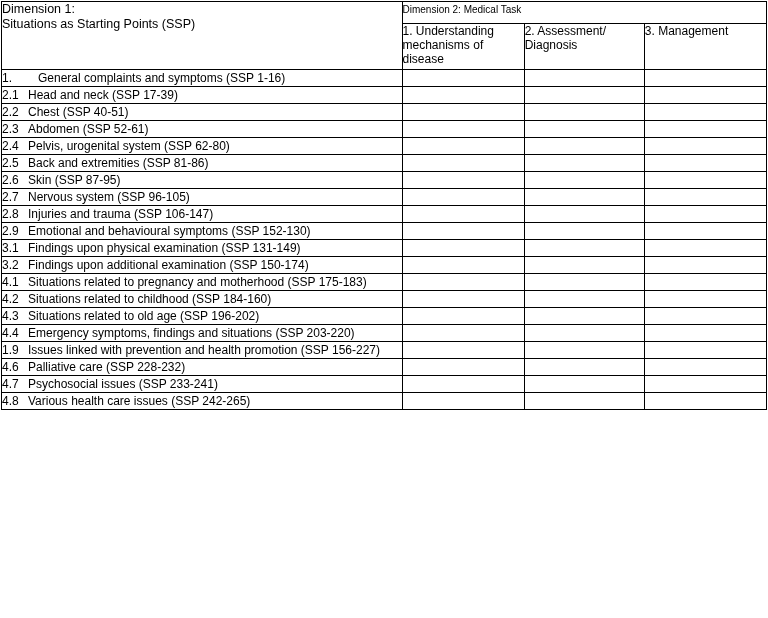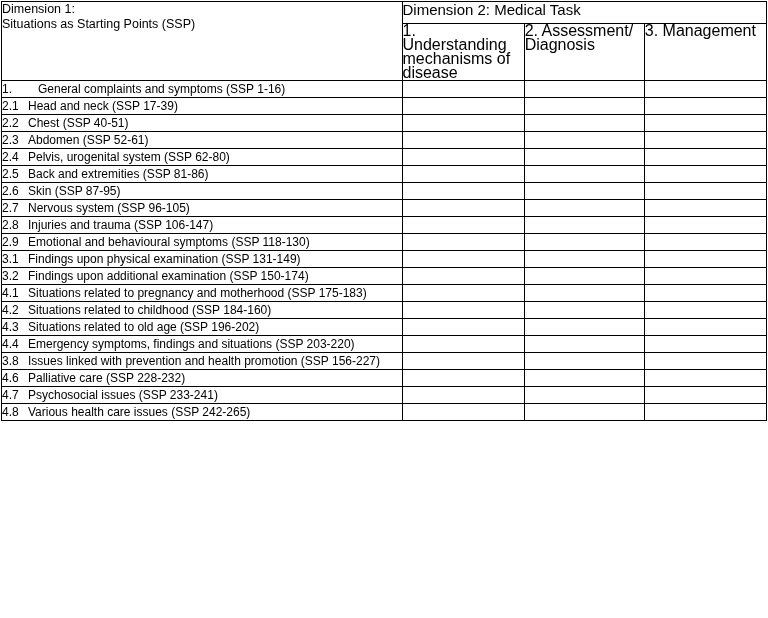--- a/index.html
+++ b/index.html
@@ -41,29 +41,29 @@
 
   .hdr-ssp {
     font-size: 12.5px;
     font-weight: bold;
     line-height: 15px;
     padding: 5px 6px 6px 6px;
     height: 68px;
     box-sizing: border-box;
   }
   .hdr-dim2-top {
-    font-size: 15px;
+    font-size: 10px;
     font-weight: bold;
     line-height: 15px;
     padding: 4px 6px 4px 6px;
     height: 22px;
     box-sizing: border-box;
   }
   .hdr-task {
-    font-size: 16px;
+    font-size: 12px;
     line-height: 14px;
     padding: 4px 5px 4px 5px;
     height: 46px;
     box-sizing: border-box;
   }
   .row-label {
     font-size: 12px;
     line-height: 16px;
     padding: 4px 6px 4px 4px;
     box-sizing: border-box;
@@ -163,21 +163,21 @@
           <td class="cell-empty"></td>
           <td class="cell-empty"></td>
         </tr>
         <tr class="data-row">
           <td class="row-label"><span class="num">2.8</span><span class="txt">Injuries and trauma (SSP 106-147)</span></td>
           <td class="cell-empty"></td>
           <td class="cell-empty"></td>
           <td class="cell-empty"></td>
         </tr>
         <tr class="data-row">
-          <td class="row-label"><span class="num">2.9</span><span class="txt">Emotional and behavioural symptoms (SSP 118-130)</span></td>
+          <td class="row-label"><span class="num">2.9</span><span class="txt">Emotional and behavioural symptoms (SSP 152-130)</span></td>
           <td class="cell-empty"></td>
           <td class="cell-empty"></td>
           <td class="cell-empty"></td>
         </tr>
         <tr class="data-row">
           <td class="row-label"><span class="num">3.1</span><span class="txt">Findings upon physical examination (SSP 131-149)</span></td>
           <td class="cell-empty"></td>
           <td class="cell-empty"></td>
           <td class="cell-empty"></td>
         </tr>
@@ -205,21 +205,21 @@
           <td class="cell-empty"></td>
           <td class="cell-empty"></td>
         </tr>
         <tr class="data-row">
           <td class="row-label"><span class="num">4.4</span><span class="txt">Emergency symptoms, findings and situations (SSP 203-220)</span></td>
           <td class="cell-empty"></td>
           <td class="cell-empty"></td>
           <td class="cell-empty"></td>
         </tr>
         <tr class="data-row">
-          <td class="row-label"><span class="num">3.8</span><span class="txt">Issues linked with prevention and health promotion (SSP 156-227)</span></td>
+          <td class="row-label"><span class="num">1.9</span><span class="txt">Issues linked with prevention and health promotion (SSP 156-227)</span></td>
           <td class="cell-empty"></td>
           <td class="cell-empty"></td>
           <td class="cell-empty"></td>
         </tr>
         <tr class="data-row">
           <td class="row-label"><span class="num">4.6</span><span class="txt">Palliative care (SSP 228-232)</span></td>
           <td class="cell-empty"></td>
           <td class="cell-empty"></td>
           <td class="cell-empty"></td>
         </tr>

